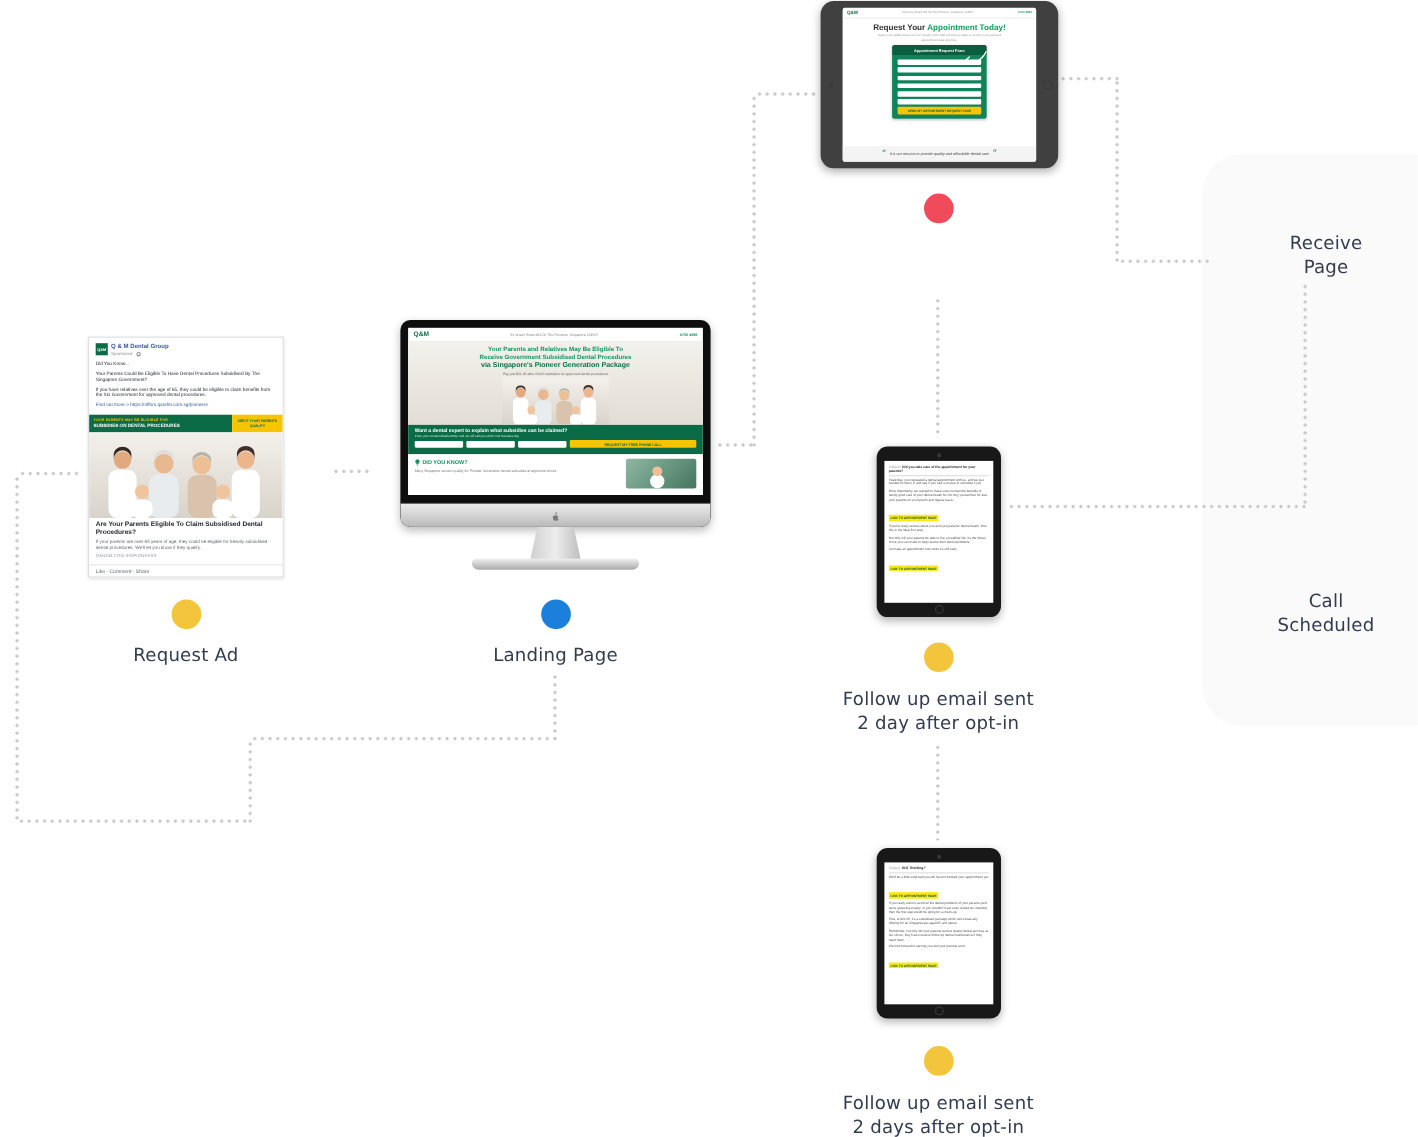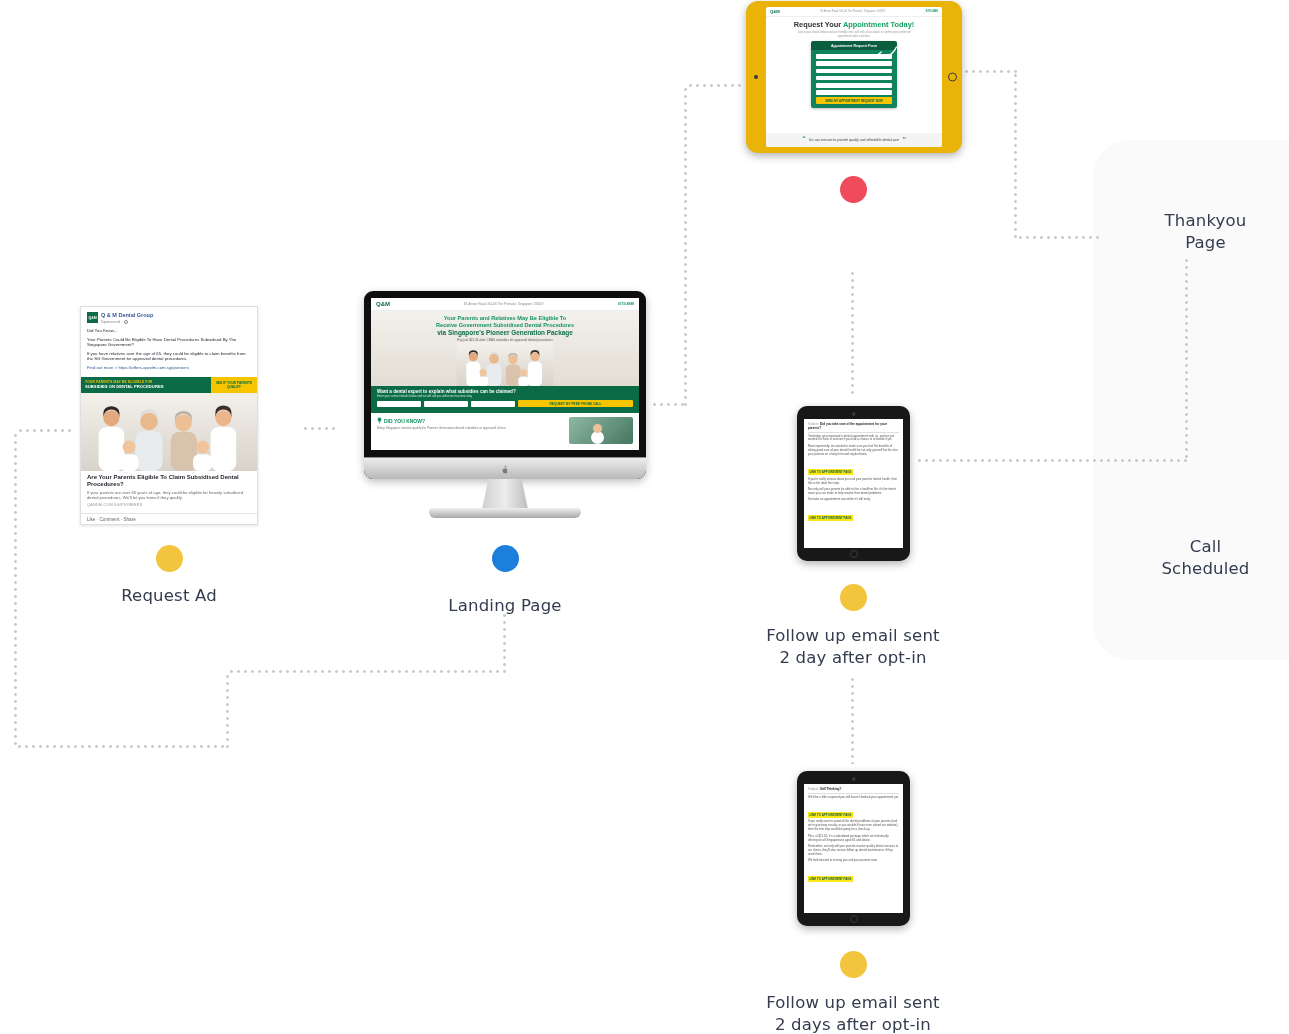--- a/index.html
+++ b/index.html
@@ -94,21 +94,21 @@
   .lp-dyk-title{ display:flex; align-items:center; gap:2px; font-size:5px; font-weight:bold;
     color:#12935F; }
   .lp-dyk-text{ font-size:3.2px; color:#777; line-height:4.4px; margin-top:2px; width:150px; }
   .lp-dyk-thumb{ margin-left:auto; width:64px; height:27px; border-radius:2px;
     background:linear-gradient(135deg,#8fb8a4,#45765f); position:relative; overflow:hidden; }
   .lp-dyk-thumb::after{ content:""; position:absolute; left:24px; top:7px; width:9px; height:9px;
     border-radius:50%; background:#eec09a; box-shadow:0 9px 0 2px #ffffff; }
 
   
   .tab-land{ position:absolute; left:746px; top:1px; width:216px; height:152px;
-    background:#eab308; border-radius:12px; box-shadow:0 3px 8px rgba(0,0,0,.3); }
+    background:#404040; border-radius:12px; box-shadow:0 3px 8px rgba(0,0,0,.3); }
   .tab-land .cam{ position:absolute; left:8px; top:50%; transform:translateY(-50%);
     width:4px; height:4px; border-radius:50%; background:#3a3a3a; }
   .tab-land .home{ position:absolute; right:5px; top:50%; transform:translateY(-50%);
     width:9px; height:9px; border-radius:50%; border:1px solid #3a3a3a; }
   .tab-land-screen{ position:absolute; left:20px; top:6px; width:176px; height:140px;
     background:#fff; border-radius:2px; overflow:hidden; display:flex; flex-direction:column;
     font-family:"Liberation Sans",sans-serif; }
   .af-topbar{ height:10px; display:flex; align-items:center; gap:3px; padding:0 4px;
     border-bottom:0.5px solid #eee; flex:none; }
   .af-logo{ font-size:4.2px; font-weight:bold; color:#0A6B46; }
@@ -373,33 +373,33 @@
 
   <div class="node-dot" style="left: 156px; top: 545px; background: rgb(243, 197, 61);"></div>
   <div class="node-dot" style="left: 492px; top: 545px; background: rgb(27, 127, 219);"></div>
   <div class="node-dot" style="left: 840px; top: 176px; background: rgb(239, 75, 90);"></div>
   <div class="node-dot" style="left: 840px; top: 584px; background: rgb(243, 197, 61);"></div>
   <div class="node-dot" style="left: 840px; top: 951px; background: rgb(243, 197, 61);"></div>
 
   <div class="node-label" style="left:84px; top:585px; width:170px;">
     <div>Request Ad</div>
   </div>
-  <div class="node-label" style="left:420px; top:585px; width:170px;margin-top:10px;">
+  <div class="node-label" style="left:420px; top:585px; width:170px;">
     <div>Landing Page</div>
   </div>
   <div class="node-label" style="left:753px; top:625px; width:200px;">
     <div>Follow up email sent</div>
     <div>2 day after opt-in</div>
   </div>
   <div class="node-label" style="left:753px; top:992px; width:200px;">
     <div>Follow up email sent</div>
     <div>2 days after opt-in</div>
   </div>
   <div class="node-label" style="left:1148px; top:210px; width:115px;">
-    <div>Thankyou</div>
+    <div>Receive</div>
     <div>Page</div>
   </div>
   <div class="node-label" style="left:1148px; top:536px; width:115px;">
     <div>Call</div>
     <div>Scheduled</div>
   </div>
 
 </div>
 
 </body></html>

